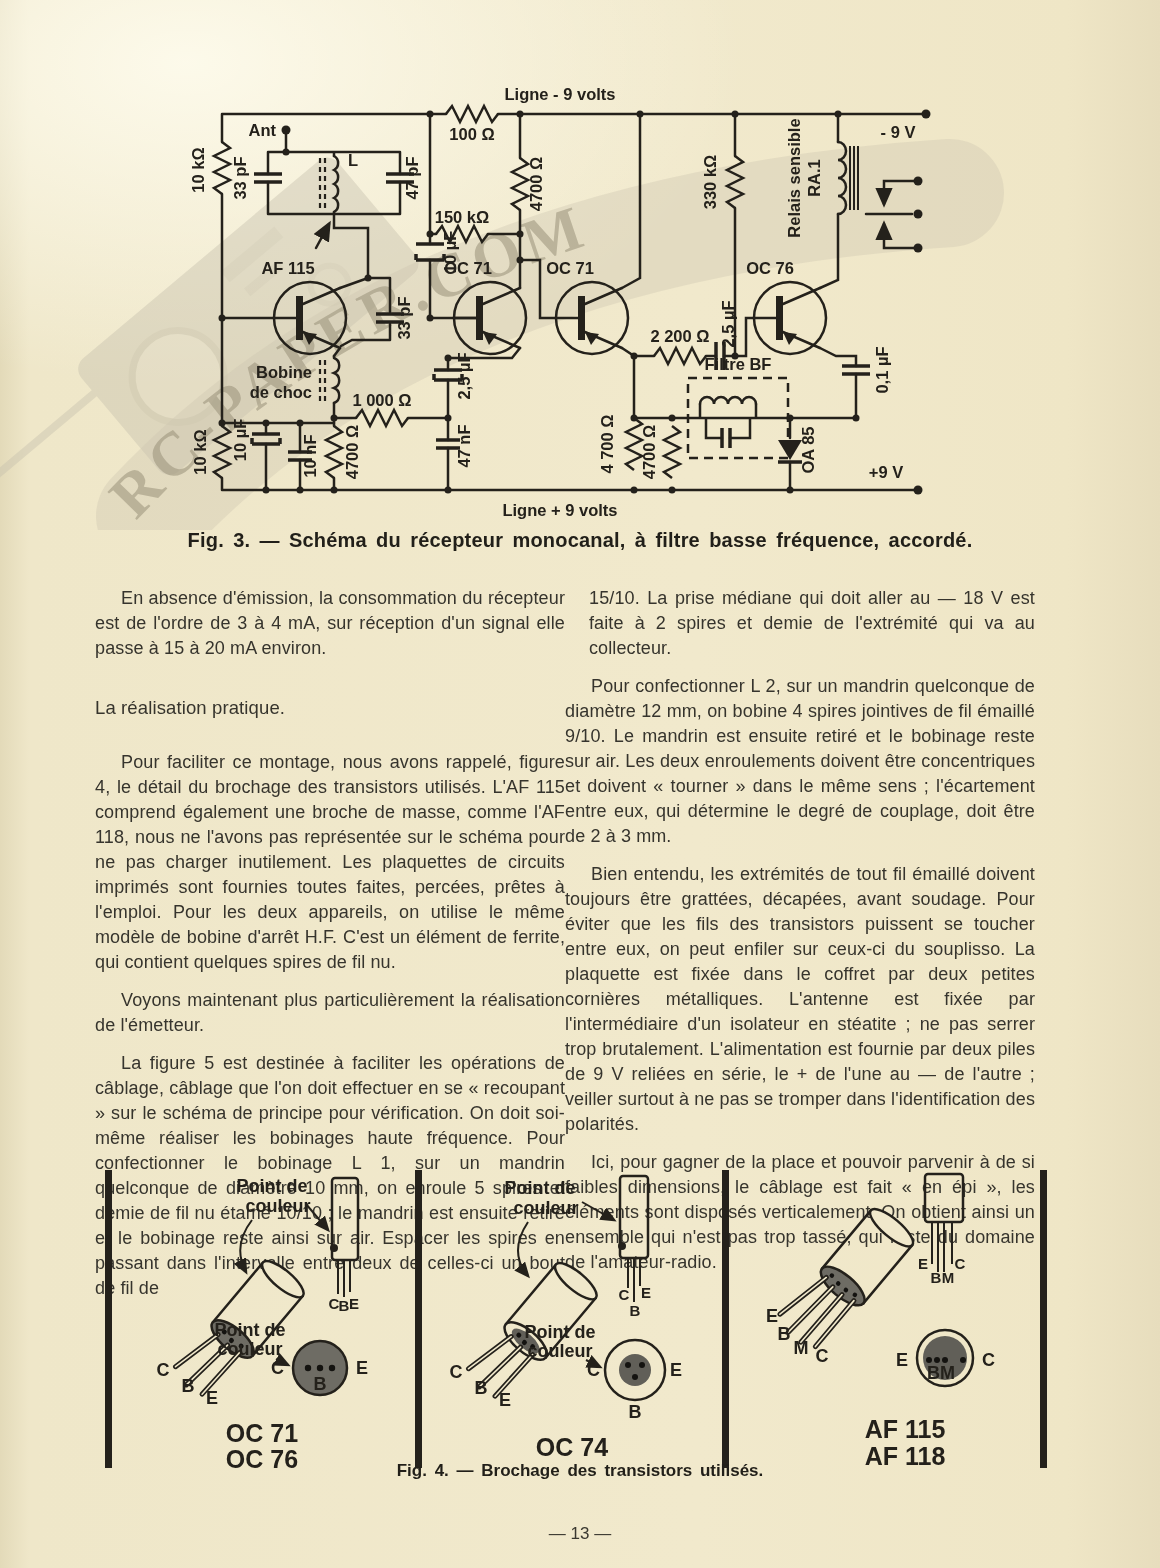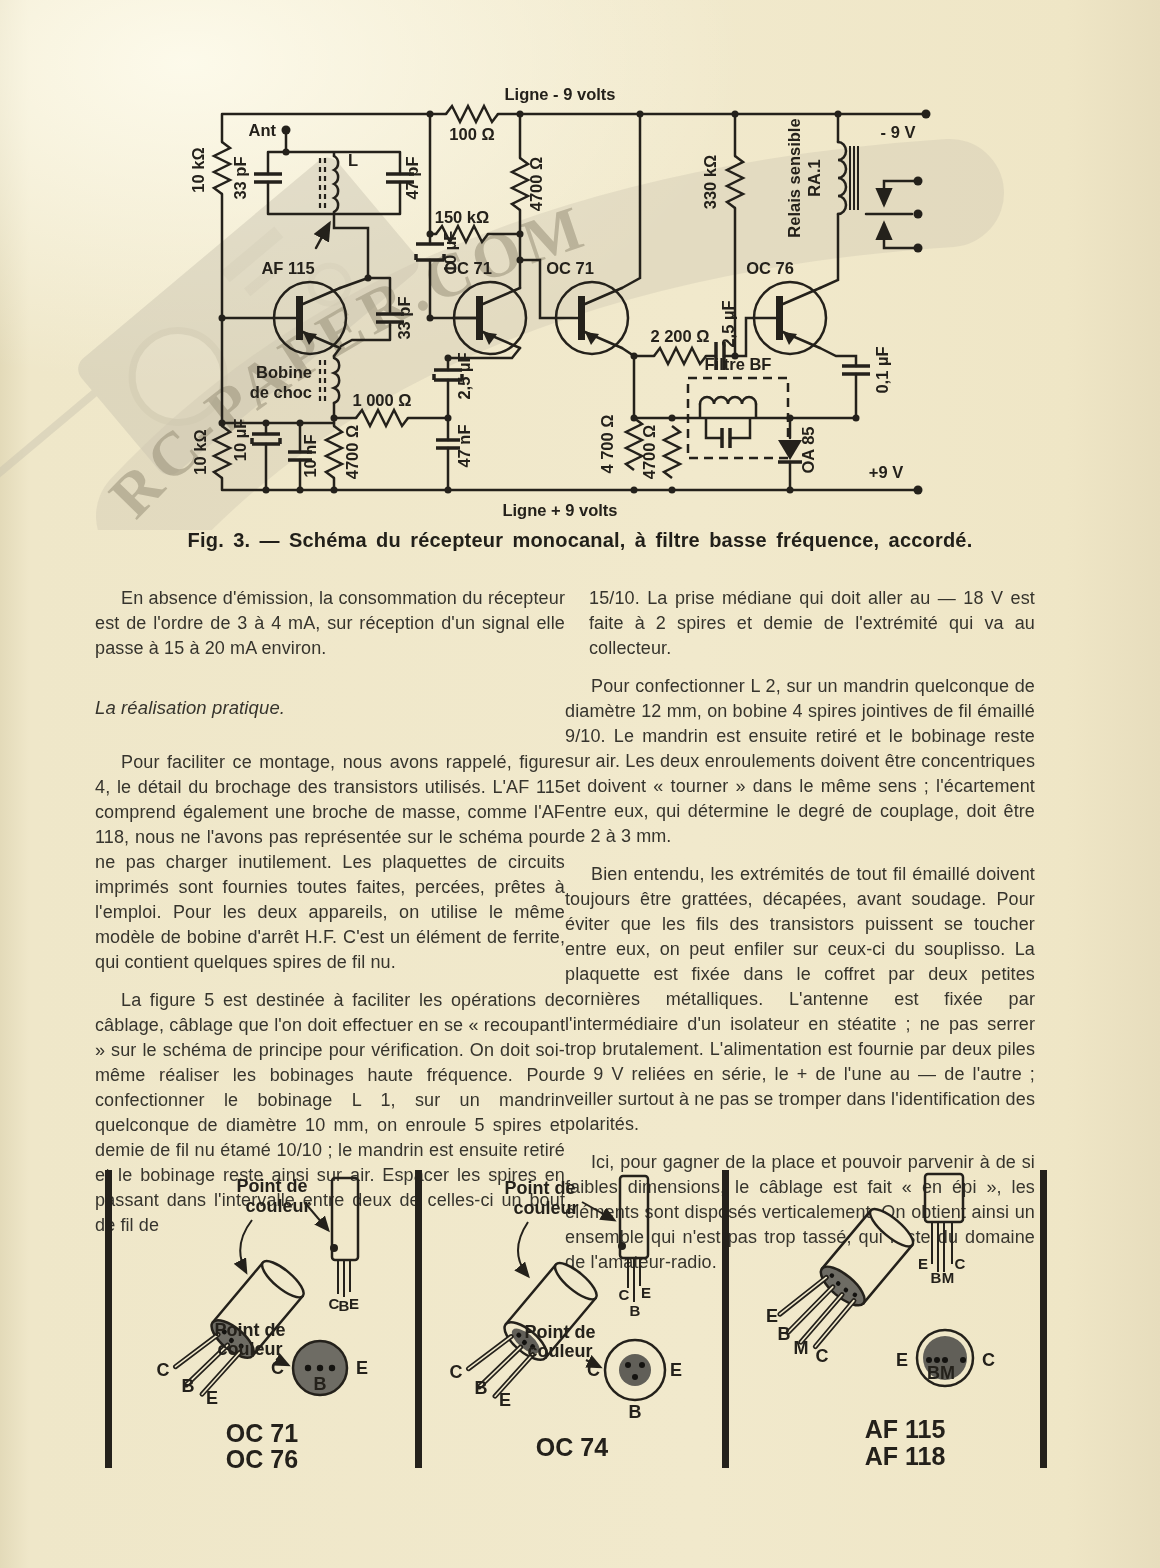--- a/index.html
+++ b/index.html
@@ -23,21 +23,21 @@
   .wm-band{stroke:#cdc6b0;fill:none;opacity:.38;}
   .wm-text{font:700 62px "Liberation Serif",serif;fill:#9a927a;opacity:.55;letter-spacing:5px;}
   .wm-shape{fill:#c6c0ad;}
   .fig3-caption{position:absolute;top:529px;left:0;width:100%;text-align:center;
     font-weight:700;font-size:20px;color:#211f19;letter-spacing:.2px;word-spacing:3.5px;}
   .columns{position:absolute;top:586px;left:95px;width:970px;display:flex;}
   .col{width:470px;font-size:18px;line-height:25px;text-align:justify;letter-spacing:.12px;color:#36342d;}
   .col p{margin:0 0 13px 0;text-indent:26px;}
   .col p.noindent{text-indent:0;margin-left:24px;}
   .col p.lead{margin-bottom:34px;}
-  .subhead{font-style:italic;font-size:18.5px;text-indent:0 !important;margin:0 0 30px 0 !important;}
+  .subhead{font-size:18.5px;text-indent:0 !important;margin:0 0 30px 0 !important;}
   .fig4-caption{position:absolute;top:1461px;left:0;width:100%;text-align:center;
     font-weight:700;font-size:17px;color:#211f19;word-spacing:3px;}
   .pageno{position:absolute;top:1524px;left:0;width:100%;text-align:center;font-size:17px;color:#3a3830;}
   .f4lbl{font:700 18px "Liberation Sans",sans-serif;fill:#24211b;}
   .f4small{font:700 15px "Liberation Sans",sans-serif;fill:#24211b;}
   .f4name{font:700 25px "Liberation Sans",sans-serif;fill:#24211b;}
   .f4dark{fill:#6e6c64;stroke:#24211b;stroke-width:2.5;}
   .f4dark2{fill:#615f58;}
   .lead-outer{stroke:#24211b;stroke-width:5;fill:none;stroke-linecap:round;}
   .lead-inner{stroke:#f0e8cb;stroke-width:1.6;fill:none;stroke-linecap:round;}
@@ -238,20 +238,21 @@
     </g>
   </svg>
 
   <div class="fig3-caption">Fig. 3. — Schéma du récepteur monocanal, à filtre basse fréquence, accordé.</div>
 
   <div class="columns">
     <div class="col">
       <p class="lead">En absence d'émission, la consommation du récepteur est de l'ordre de 3 à 4 mA, sur réception d'un signal elle passe à 15 à 20 mA environ.</p>
       <p class="subhead">La réalisation pratique.</p>
       <p>Pour faciliter ce montage, nous avons rappelé, figure 4, le détail du brochage des transistors utilisés. L'AF 115 comprend également une broche de masse, comme l'AF 118, nous ne l'avons pas représentée sur le schéma pour ne pas charger inutilement. Les plaquettes de circuits imprimés sont fournies toutes faites, percées, prêtes à l'emploi. Pour les deux appareils, on utilise le même modèle de bobine d'arrêt H.F. C'est un élément de ferrite, qui contient quelques spires de fil nu.</p>
+      <p>Voyons maintenant plus particulièrement la réalisation de l'émetteur.</p>
       <p>La figure 5 est destinée à faciliter les opérations de câblage, câblage que l'on doit effectuer en se « recoupant » sur le schéma de principe pour vérification. On doit soi-même réaliser les bobinages haute fréquence. Pour confectionner le bobinage L 1, sur un mandrin quelconque de diamètre 10 mm, on enroule 5 spires et demie de fil nu étamé 10/10 ; le mandrin est ensuite retiré et le bobinage reste ainsi sur air. Espacer les spires en passant dans l'intervalle entre deux de celles-ci un bout de fil de</p>
     </div>
     <div class="col">
       <p class="noindent">15/10. La prise médiane qui doit aller au — 18 V est faite à 2 spires et demie de l'extrémité qui va au collecteur.</p>
       <p>Pour confectionner L 2, sur un mandrin quelconque de diamètre 12 mm, on bobine 4 spires jointives de fil émaillé 9/10. Le mandrin est ensuite retiré et le bobinage reste sur air. Les deux enroulements doivent être concentriques et doivent « tourner » dans le même sens ; l'écartement entre eux, qui détermine le degré de couplage, doit être de 2 à 3 mm.</p>
       <p>Bien entendu, les extrémités de tout fil émaillé doivent toujours être grattées, décapées, avant soudage. Pour éviter que les fils des transistors puissent se toucher entre eux, on peut enfiler sur ceux-ci du souplisso. La plaquette est fixée dans le coffret par deux petites cornières métalliques. L'antenne est fixée par l'intermédiaire d'un isolateur en stéatite ; ne pas serrer trop brutalement. L'alimentation est fournie par deux piles de 9 V reliées en série, le + de l'une au — de l'autre ; veiller surtout à ne pas se tromper dans l'identification des polarités.</p>
       <p>Ici, pour gagner de la place et pouvoir parvenir à de si faibles dimensions, le câblage est fait « en épi », les éléments sont disposés verticalement. On obtient ainsi un ensemble qui n'est pas trop tassé, qui reste du domaine de l'amateur-radio.</p>
     </div>
   </div>
 
@@ -408,14 +409,16 @@
         <text class="f4lbl" x="908" y="198" text-anchor="end">E</text>
         <text class="f4lbl" x="941" y="211" text-anchor="middle" fill="#11100e">BM</text>
         <text class="f4lbl" x="982" y="198" text-anchor="start">C</text>
       </g>
 
       <text class="f4name" x="905" y="270" text-anchor="middle">AF 115</text>
       <text class="f4name" x="905" y="297" text-anchor="middle">AF 118</text>
     </g>
   </svg>
 
+  <div class="fig4-caption">Fig. 4. — Brochage des transistors utilisés.</div>
+  <div class="pageno">— 13 —</div>
 
 </div>
 
 </body></html>

